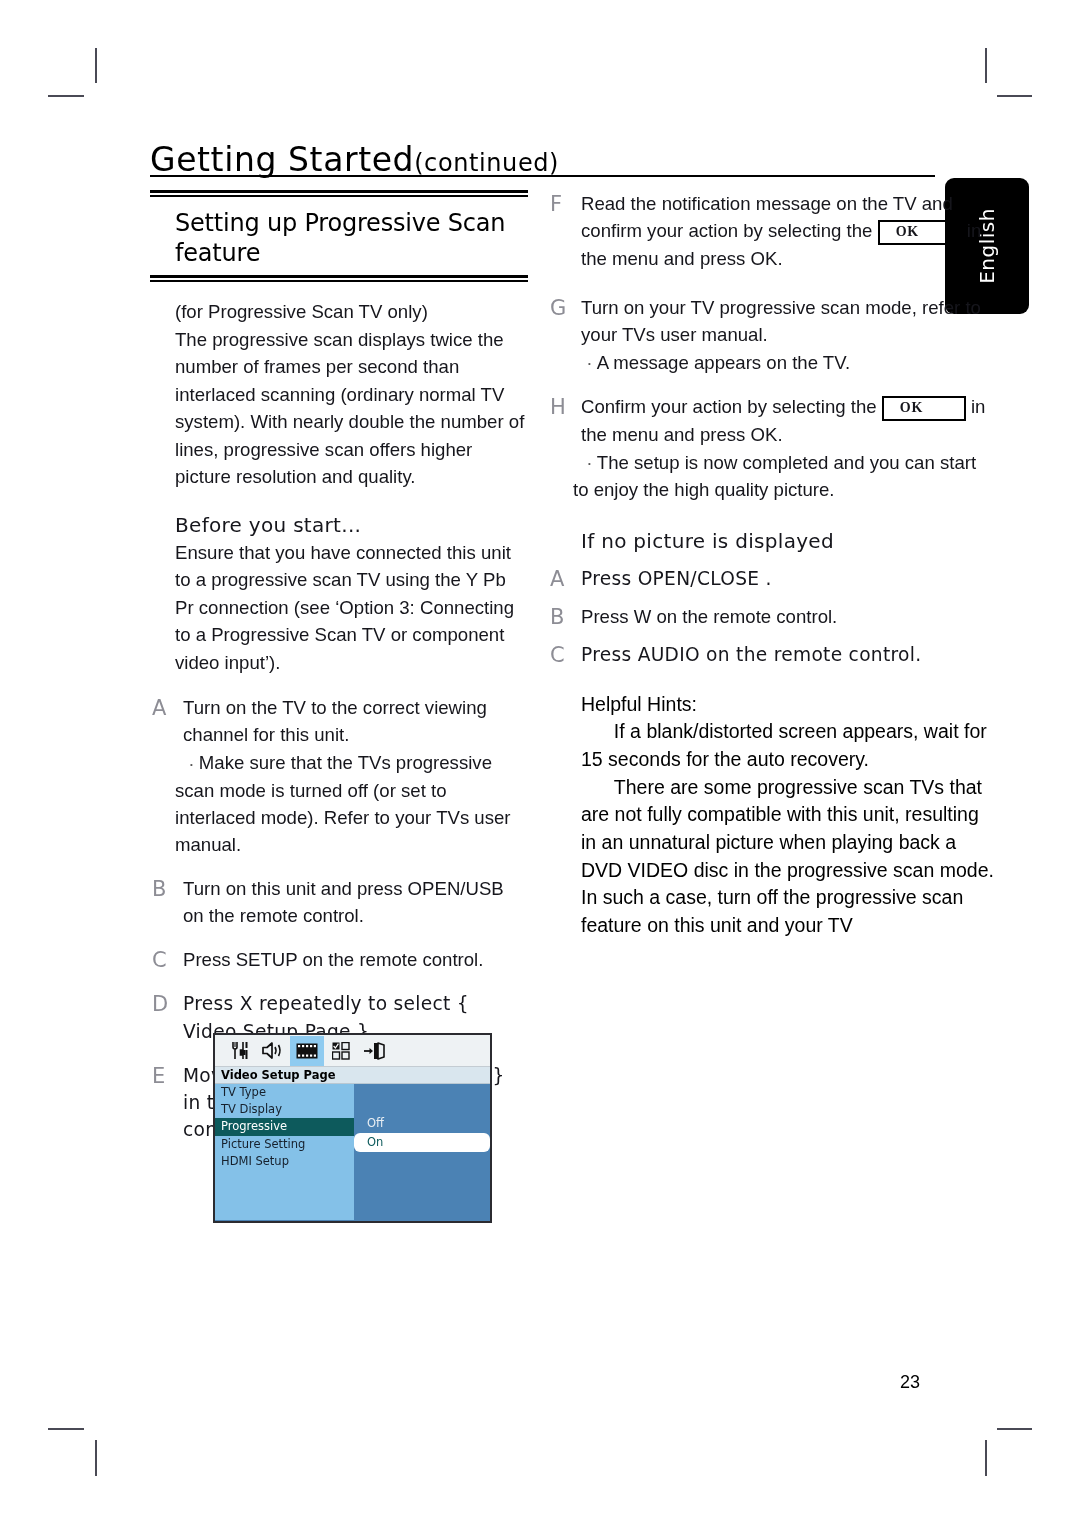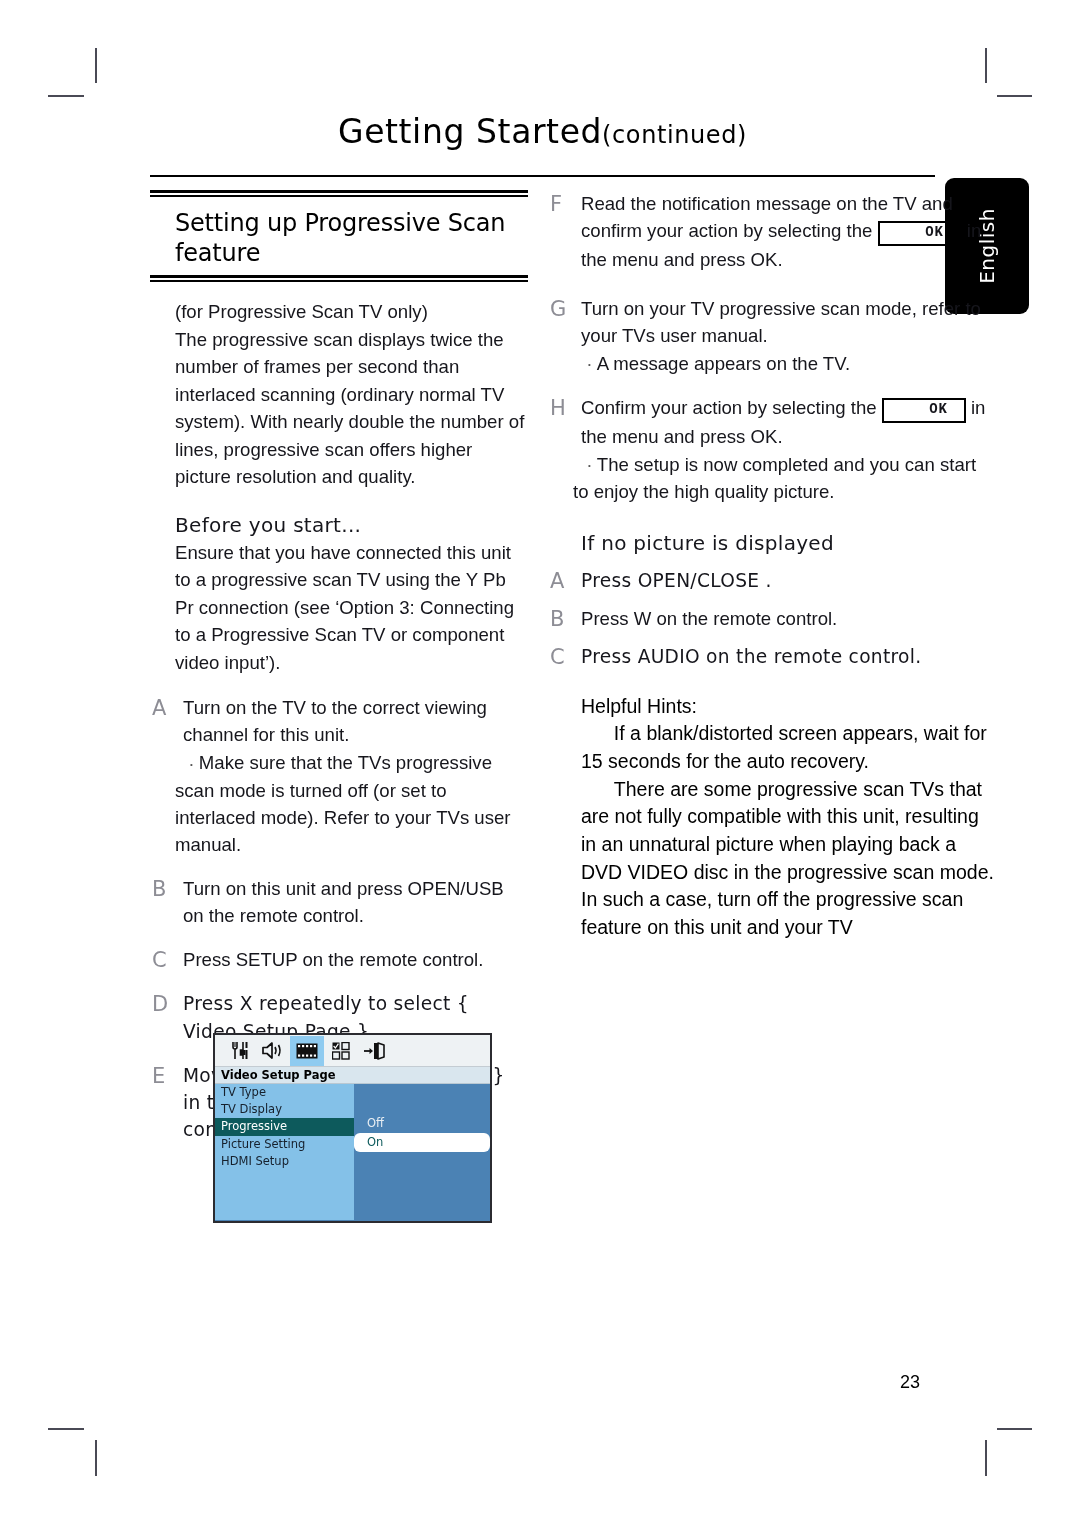--- a/index.html
+++ b/index.html
@@ -24,23 +24,23 @@
   .crop-tr-h { left: 997px; top: 95px;  width: 35px; height: 2px; }
   .crop-bl-v { left: 95px;  top: 1440px; width: 2px; height: 36px; }
   .crop-bl-h { left: 48px;  top: 1428px; width: 36px; height: 2px; }
   .crop-br-v { left: 985px; top: 1440px; width: 2px; height: 36px; }
   .crop-br-h { left: 997px; top: 1428px; width: 35px; height: 2px; }
 
   
   .page-header {
     position: absolute;
     left: 150px;
-    top: 112px;
+    top: 140px;
     width: 785px;
-    text-align: center;
+    text-align: left;
   }
   .header-title {
     font-size: 31px;
     letter-spacing: 0.6px;
     color: #000;
     white-space: nowrap;
   }
   .header-title .main {
     font-family: "DejaVu Sans", sans-serif;
     font-weight: 400;
@@ -167,28 +167,28 @@
     color: #555;
     margin-right: 6px;
   }
   .lt { font-family: "DejaVu Sans", sans-serif; letter-spacing: 0.3px; }
 
   
   .ok-box {
     display: inline-block;
     border: 2px solid #000;
     padding: 1px 16px 2px 16px;
-    font-family: Liberation Mono, monospace;
+    font-family: Liberation Serif, serif;
     font-weight: bold;
     font-size: 14px;
     line-height: 1.25;
     letter-spacing: 0.8px;
     vertical-align: 1px;
     min-width: 48px;
-    text-align: right;
+    text-align: left;
   }
 
   
   .hints {
     margin-top: 22px;
     padding-left: 33px;
     font-family: "Liberation Sans", sans-serif;
     font-size: 19.5px;
     line-height: 1.42;
     color: #000;

